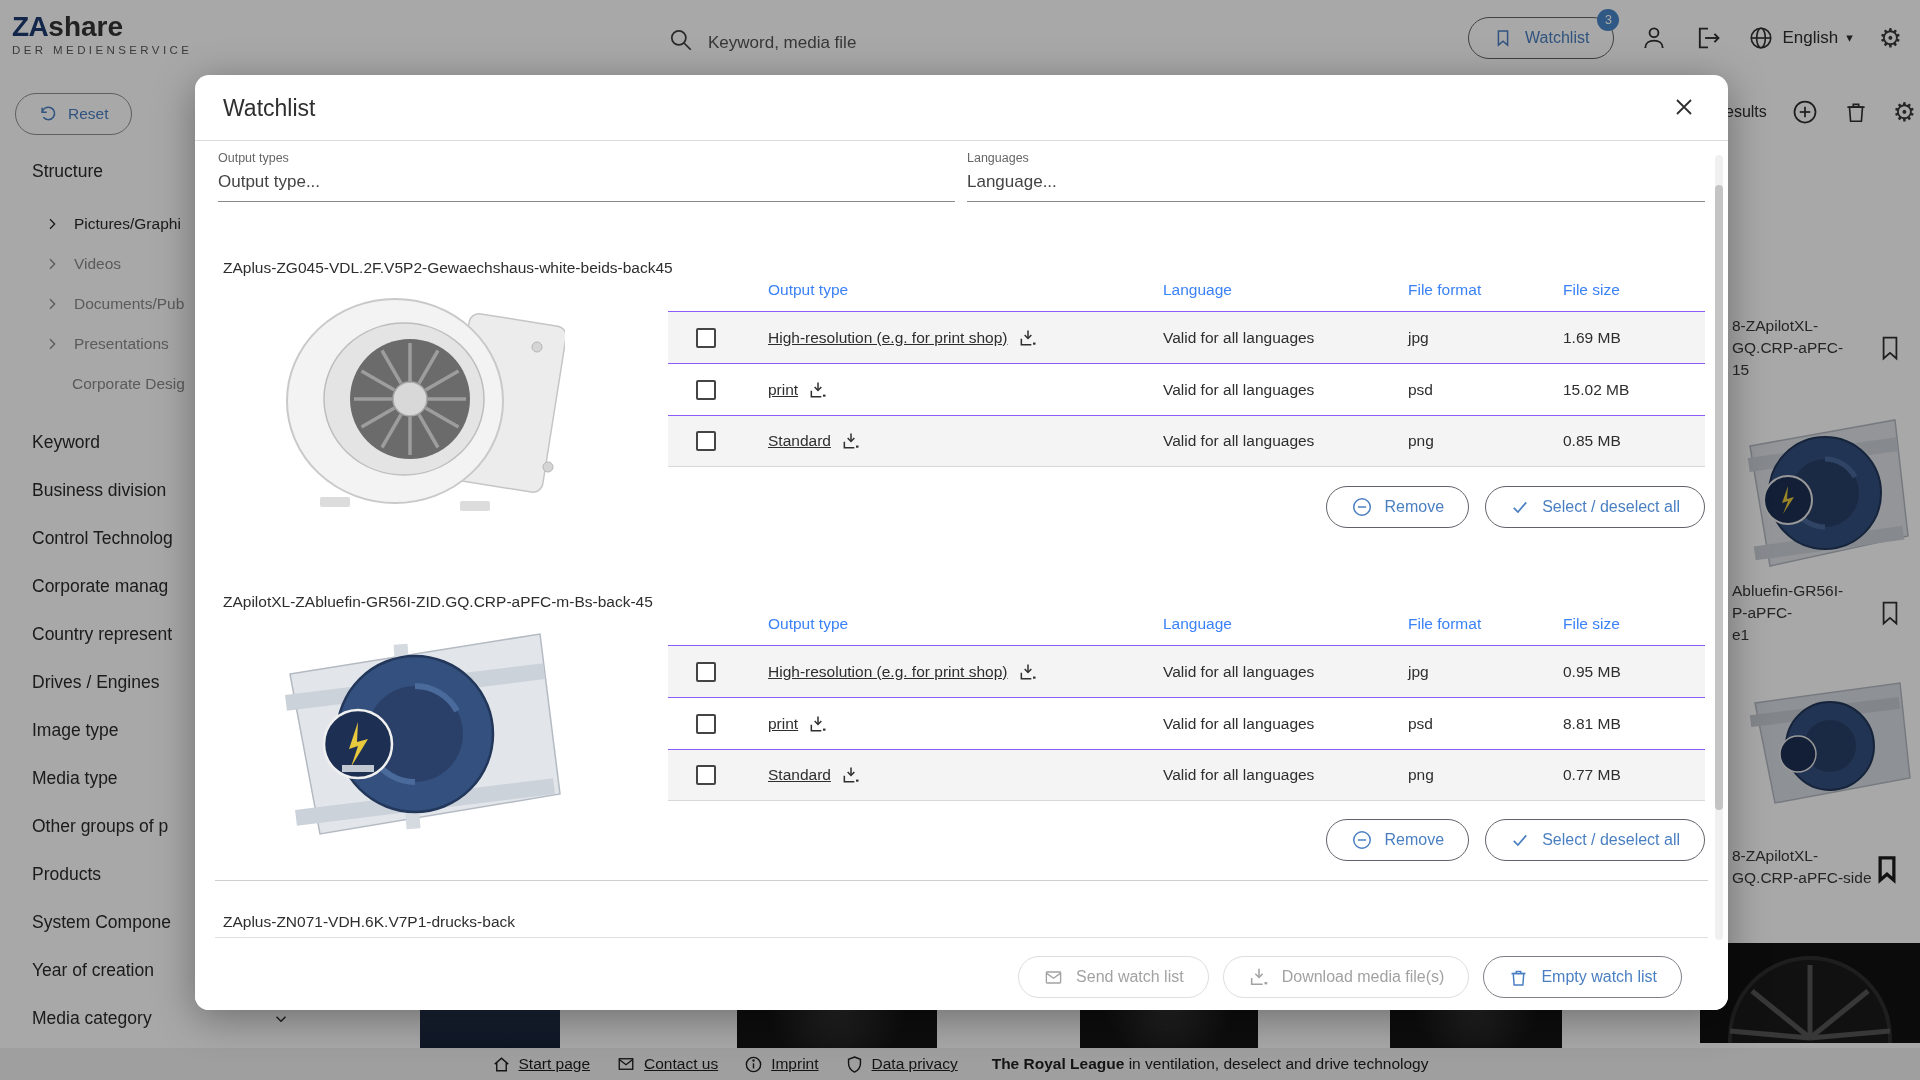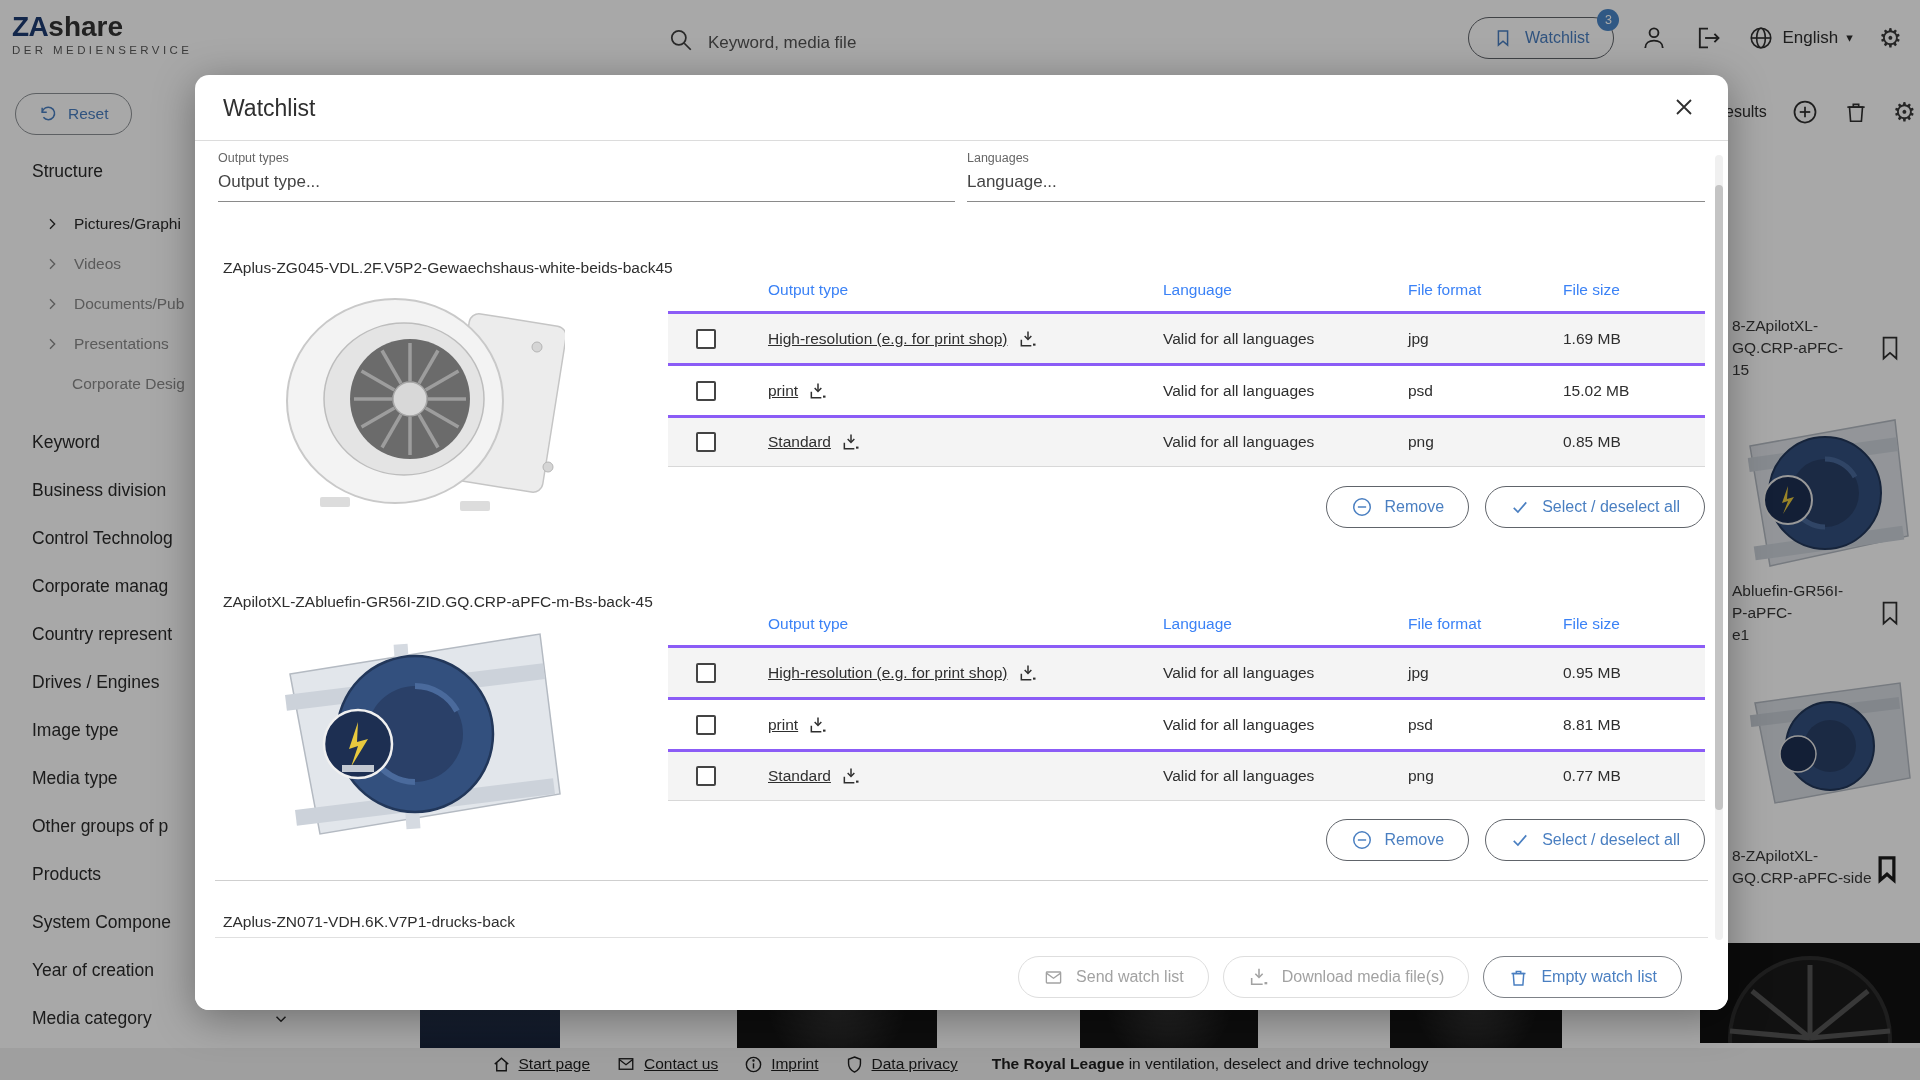--- a/index.html
+++ b/index.html
@@ -62,21 +62,21 @@
   .filter-field { position:absolute; top:76px; }
   .filter-field .flabel { font-size:12.5px; color:#666; }
   .filter-field .fvalue { margin-top:7px; font-size:17px; color:#444; padding-bottom:9px; border-bottom:1px solid #8a8a8a; cursor:pointer; }
   .ff-output { left:23px; width:737px; }
   .ff-lang { left:772px; width:738px; }
 
   .modal-content { position:absolute; left:0; top:136px; right:0; bottom:66px; overflow:hidden; }
   .prod-name { position:absolute; left:28px; font-size:15.5px; color:#2e2e2e; white-space:nowrap; }
 
   .wtable { position:absolute; left:473px; width:1037px; }
-  .trow { display:grid; grid-template-columns:100px 395px 245px 155px 142px; align-items:center; height:52px; border-top:3px solid #8b5cf6; font-size:15.5px; color:#2e2e2e; }
+  .trow { display:grid; grid-template-columns:100px 395px 245px 155px 142px; align-items:center; height:52px; border-top:1px solid #8b5cf6; font-size:15.5px; color:#2e2e2e; }
   .trow.thead { height:42px; border-top:none; color:#3b82f6; }
   .trow.striped { background:#f4f4f4; }
   .trow:last-child { border-bottom:1px solid #d8d8d8; }
   .cb { width:20px; height:20px; border:2px solid #444; border-radius:2px; background:#fff; margin-left:28px; cursor:pointer; }
   .otcell { display:flex; align-items:center; gap:10px; }
   .otlink { text-decoration:underline; cursor:pointer; color:#2e2e2e; }
   .btn-row { position:absolute; left:473px; width:1037px; display:flex; justify-content:flex-end; gap:16px; }
   .divider { position:absolute; left:20px; right:20px; border-top:1px solid #cfcfcf; }
   .faint-line { position:absolute; left:20px; right:20px; border-top:1px solid #e0e0e0; }
 

